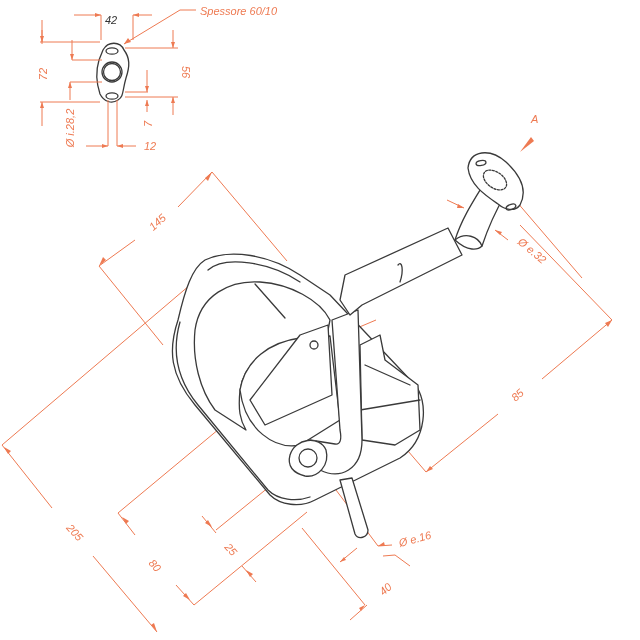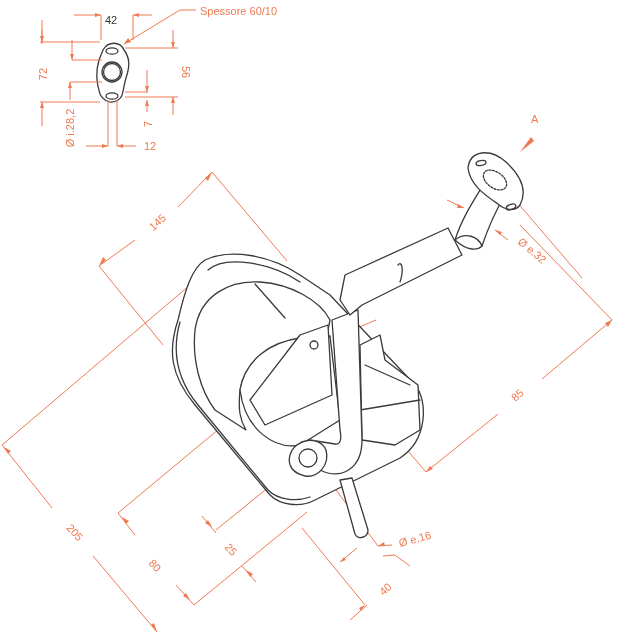--- a/index.html
+++ b/index.html
@@ -1,16 +1,16 @@
 <!DOCTYPE html>
 <html><head>
 <meta charset="utf-8">
 <style>
   html, body { margin:0; padding:0; background:#ffffff; }
-  #canvas { position:relative; width:640px; height:640px; overflow:hidden; background:#fff; }
+  #canvas { position:relative; width:640px; height:640px; overflow:hidden; background:#fff;font-style:italic; }
   svg { position:absolute; left:0; top:0; }
   .dim { stroke:#ee7a52; stroke-width:1; fill:none; }
   .arr { fill:#ee7a52; stroke:none; }
   .part { stroke:#3a3a3a; stroke-width:1.3; fill:none; stroke-linecap:round; stroke-linejoin:round; }
   .partw { stroke:#3a3a3a; stroke-width:1.3; fill:#fff; stroke-linecap:round; stroke-linejoin:round; }
   .lbl { font-family:"Liberation Sans", sans-serif; font-size:11px; fill:#ee7a52; }
   .lbl-dark { font-family:"Liberation Sans", sans-serif; font-size:11px; fill:#333; }
 </style>
 </head>
 <body>

